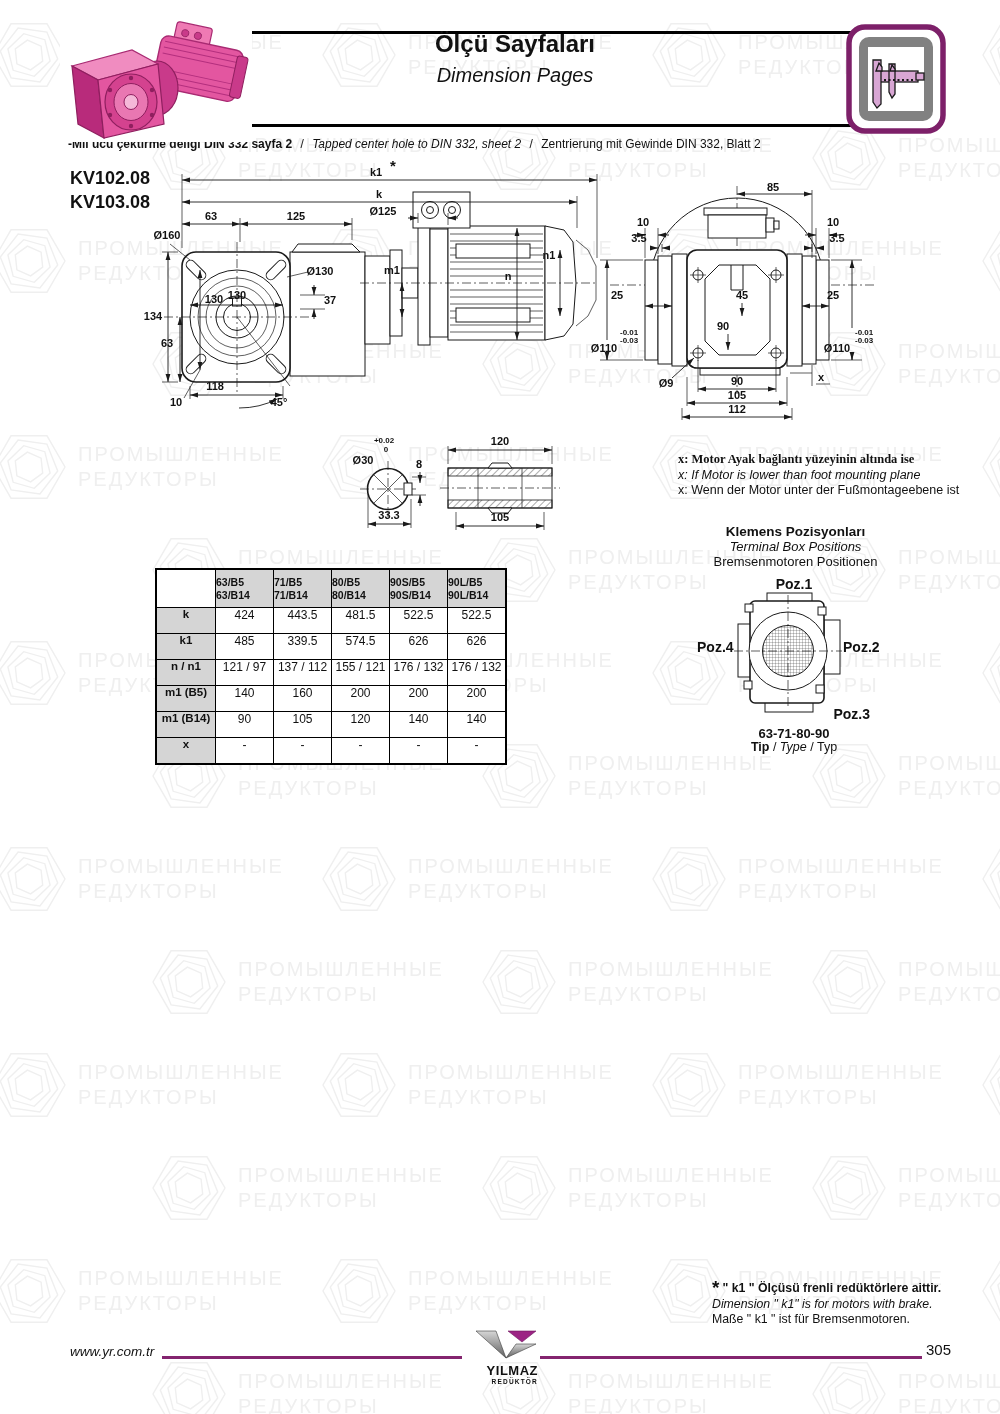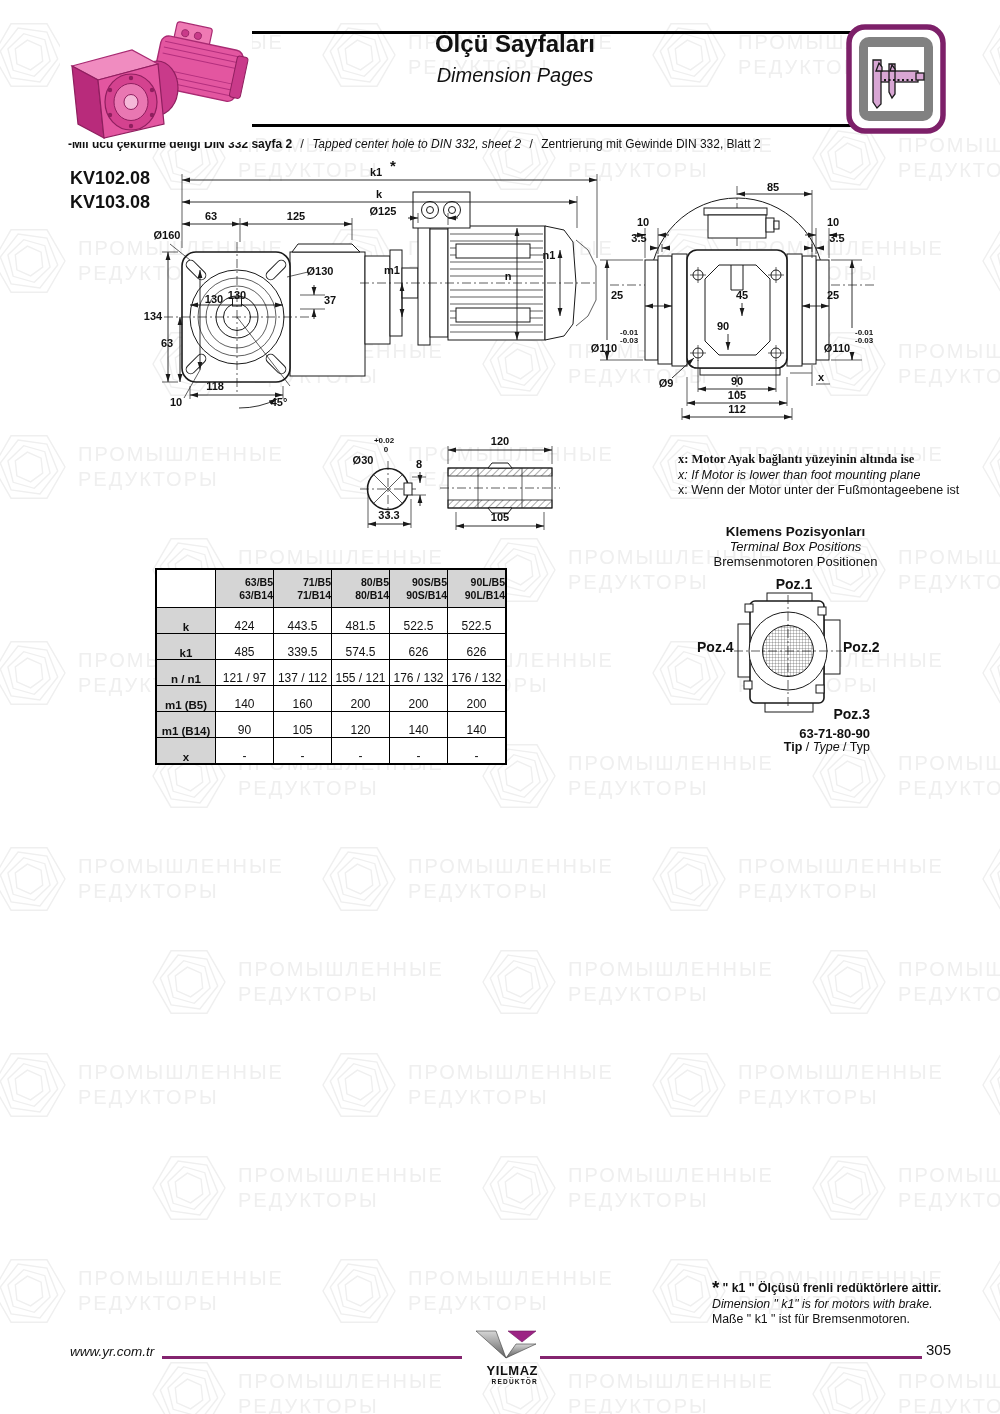--- a/index.html
+++ b/index.html
@@ -34,26 +34,26 @@
   .wit{stroke:#1a1a1a;stroke-width:0.7;fill:none;}
   .cl{stroke:#1a1a1a;stroke-width:0.7;fill:none;stroke-dasharray:9 3 2 3;}
   
   .xnote{position:absolute;left:678px;top:452px;font-size:12.5px;line-height:15.5px;z-index:3;}
   .xnote .b{font-weight:bold;font-family:Liberation Serif, serif;}
   .xnote .i{font-style:italic;}
   .tb-head{position:absolute;left:668px;top:524px;width:255px;text-align:center;z-index:3;font-size:13px;line-height:15px;}
   .tb-head .b{font-weight:bold;font-size:13.5px;}
   .tb-head .i{font-style:italic;}
   .pozlab{position:absolute;font-size:14px;font-weight:bold;z-index:4;}
-  .tb-foot{position:absolute;left:718px;width:152px;text-align:right;z-index:3;}
+  .tb-foot{position:absolute;left:718px;width:152px;text-align:center;z-index:3;}
   
   .dim-table{position:absolute;left:155px;top:568px;z-index:3;display:grid;
              grid-template-columns:58px repeat(5,57px);grid-template-rows:37px repeat(6,25px);
              border:2px solid #000;background:#000;grid-gap:1px;}
-  .tc{background:#fff;display:flex;align-items:flex-end;justify-content:center;font-size:12px;}
+  .tc{background:#fff;display:flex;align-items:flex-start;justify-content:center;font-size:12px;}
   .hc{background:#d5d5d5;font-weight:bold;font-size:10.5px;flex-direction:column;line-height:12.5px;}
   .corner{background:#fff;}
   .lc{background:#d5d5d5;font-weight:bold;font-size:11.5px;}
   
   .footnote{position:absolute;left:712px;top:1280px;z-index:3;font-size:12.3px;line-height:15.5px;}
   .footnote .star{font-size:19px;font-weight:bold;vertical-align:-2px;margin-right:3px;}
   .footnote .b{font-weight:bold;}
   .footnote .i{font-style:italic;}
   
   .site{position:absolute;left:70px;top:1344px;font-size:13.5px;font-style:italic;z-index:3;}

